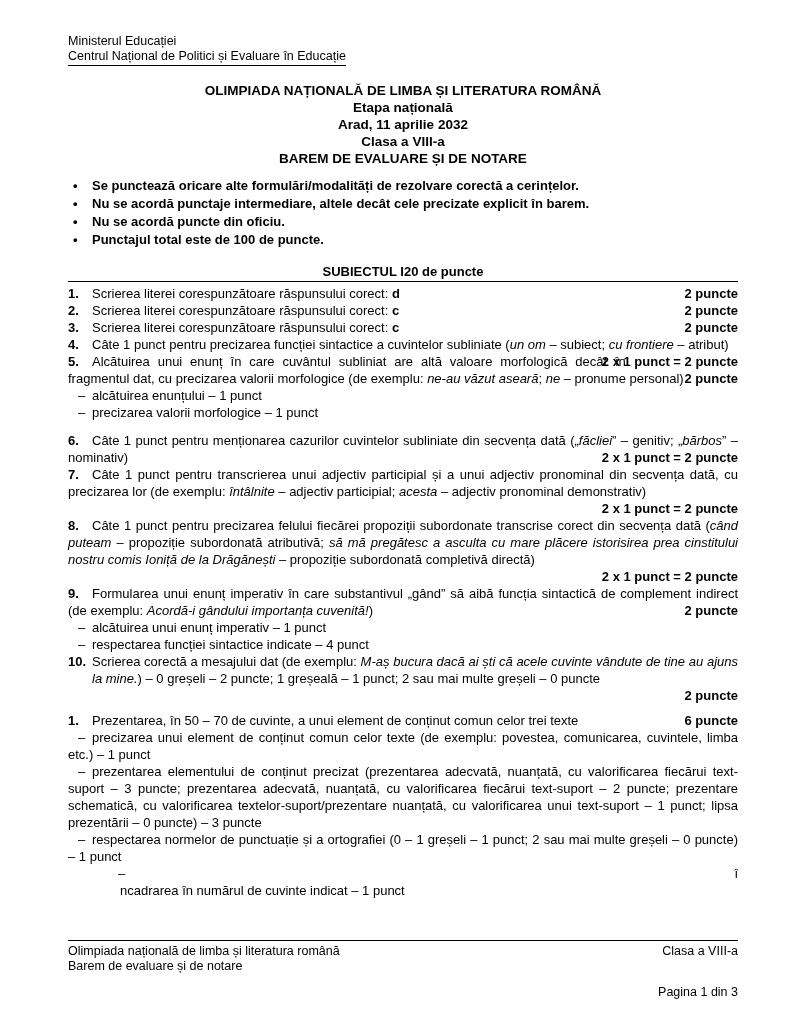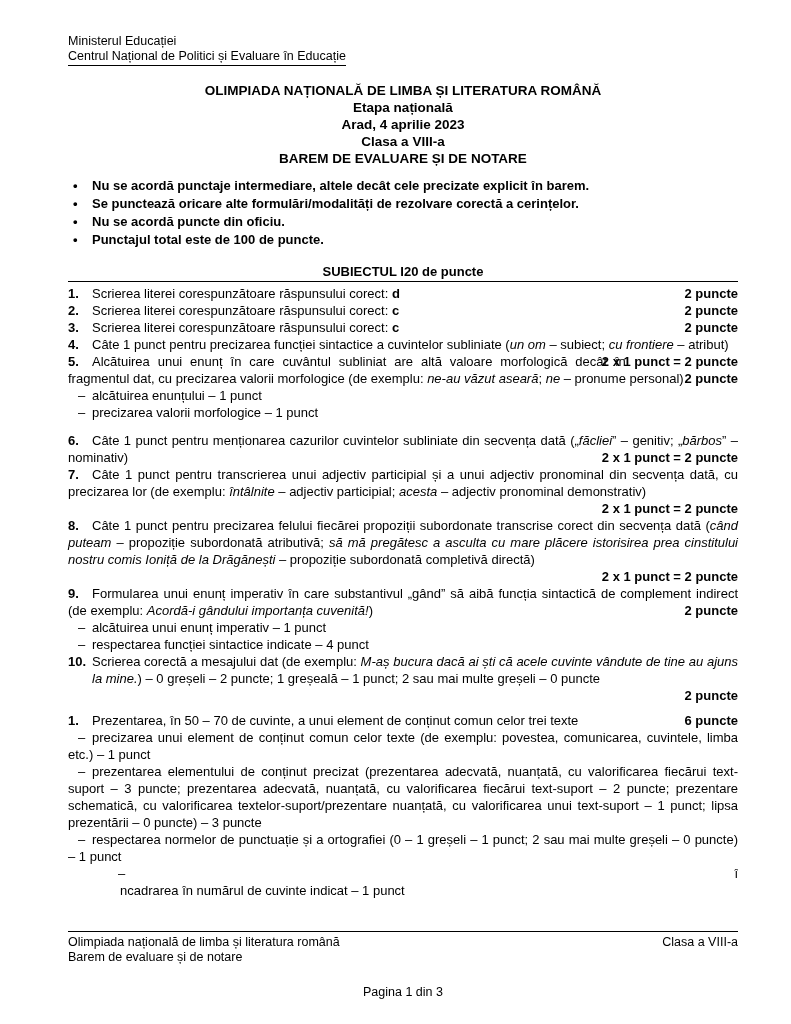--- a/index.html
+++ b/index.html
@@ -53,45 +53,45 @@
 
   .gap { width: 100%; }
 
   .footer {
     position: absolute; left: 68px; right: 53px; bottom: 24px;
     border-top: 1.3px solid #000; padding-top: 3px;
     font-size: 12.5px; line-height: 15px;
     background: #fff;
   }
   .footer-row { display: flex; justify-content: space-between; }
-  .footer-page { text-align: center; margin-top: 20px; }
+  .footer-page { text-align: right; margin-top: 11px; }
 </style>
 </head>
 <body>
 
 <div class="page">
 
   <div class="doc-header">
     <div>Ministerul Educației</div>
     <div>
       <span class="hdr-underline">Centrul Național de Politici și Evaluare în Educație</span>
     </div>
   </div>
 
   <div class="title-block" id="title-block">
       <div>OLIMPIADA NAȚIONALĂ DE LIMBA ȘI LITERATURA ROMÂNĂ</div>
       <div>Etapa națională</div>
-      <div>Arad, 4 aprilie 2023</div>
+      <div>Arad, 11 aprilie 2032</div>
       <div>Clasa a VIII-a</div>
       <div>BAREM DE EVALUARE ȘI DE NOTARE</div>
     </div>
 
   <ul class="bullets" id="bullets">
+      <li><span>Se punctează oricare alte formulări/modalități de rezolvare corectă a cerințelor.</span></li>
       <li><span>Nu se acordă punctaje intermediare, altele decât cele precizate explicit în barem.</span></li>
-      <li><span>Se punctează oricare alte formulări/modalități de rezolvare corectă a cerințelor.</span></li>
       <li><span>Nu se acordă puncte din oficiu.</span></li>
       <li><span>Punctajul total este de 100 de puncte.</span></li>
     </ul>
 
   <div id="sections">
       <div class="section">
         <div class="section-head">
           <span>SUBIECTUL I</span>
           <span>20 de puncte</span>
         </div>

